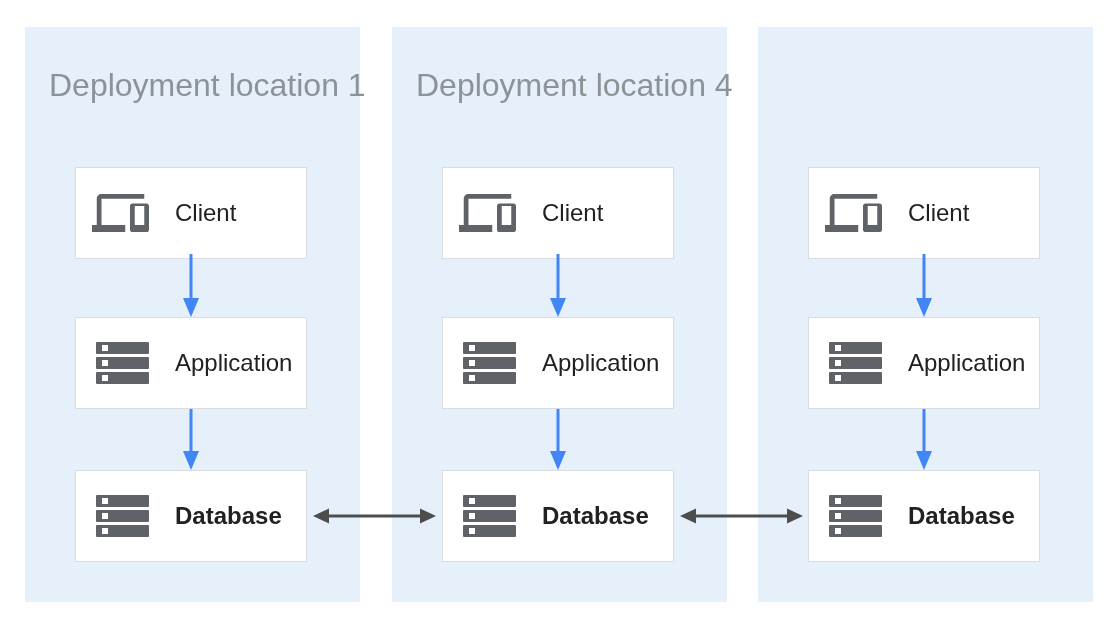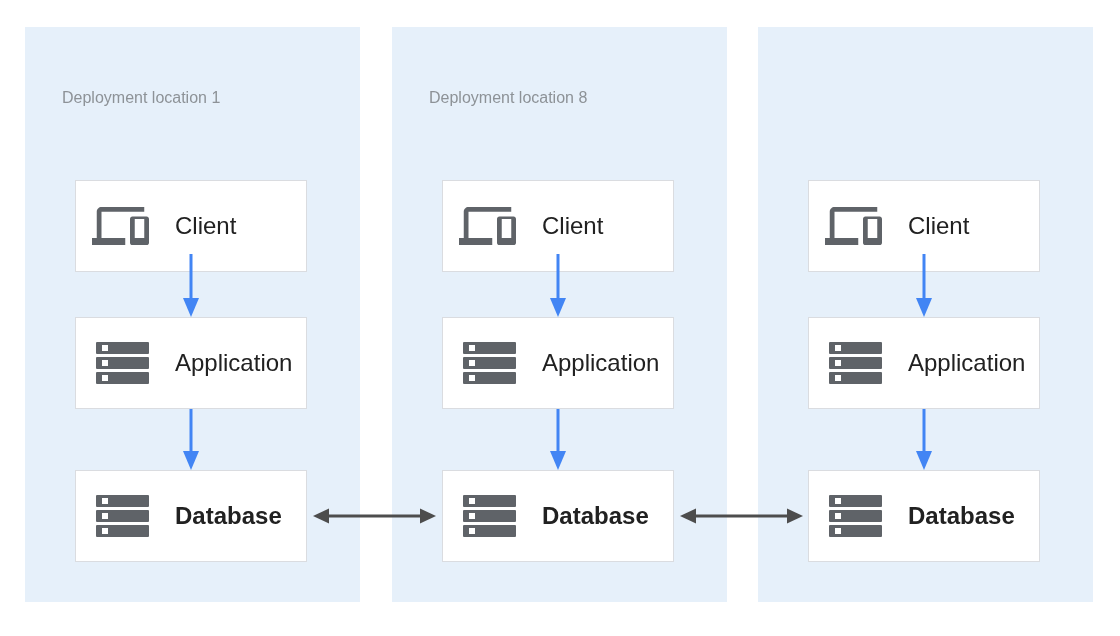--- a/index.html
+++ b/index.html
@@ -22,37 +22,37 @@
     height: 575px;
     background: #E6F0FA;
   }
   .panel-1 { left: 25px; }
   .panel-2 { left: 392px; }
   .panel-3 { left: 758px; }
   .panel-title {
     position: absolute;
     left: 24px;
     top: 43px;
-    margin: 13px;
-    font-size: 16px;
+    margin: 0;
+    font-size: 32px;
     line-height: 30px;
     font-weight: 400;
     color: #8D9297;
     white-space: nowrap;
   }
   .node {
     position: absolute;
     left: 50px;
     width: 232px;
     height: 92px;
     background: #FFFFFF;
     border: 1px solid #DADCE0;
     box-sizing: border-box;
   }
-  .node-client      { top: 153px; }
+  .node-client      { top: 140px; }
   .node-application { top: 290px; text-decoration: underline; }
   .node-database    { top: 443px; font-weight: bold; }
   .node-icon {
     position: absolute;
     top: 50%;
     transform: translateY(-50%);
     display: flex;
     align-items: center;
     color: #5F6368;
   }
@@ -135,21 +135,21 @@
           <rect x="6" y="3" width="6" height="6" fill="#FFFFFF"></rect>
           <rect x="6" y="18" width="6" height="6" fill="#FFFFFF"></rect>
           <rect x="6" y="33" width="6" height="6" fill="#FFFFFF"></rect>
         </svg>
       </span>
       <span class="node-label">Database</span>
     </div>
   </section>
 
   <section class="panel panel-2">
-    <h2 class="panel-title">Deployment location 8</h2>
+    <h2 class="panel-title">Deployment location 4</h2>
 
     <div class="node node-client">
       <span class="node-icon icon-devices">
         <svg width="57" height="57" viewBox="0 0 24 24" fill="currentColor" aria-hidden="true">
           <path d="M4 6h18V4H4c-1.1 0-2 .9-2 2v11H0v3h14v-3H4V6zm19 2h-6c-.55 0-1 .45-1 1v10c0 .55.45 1 1 1h6c.55 0 1-.45 1-1V9c0-.55-.45-1-1-1zm-1 9h-4v-8h4v8z"></path>
         </svg>
       </span>
       <span class="node-label">Client</span>
     </div>
 

